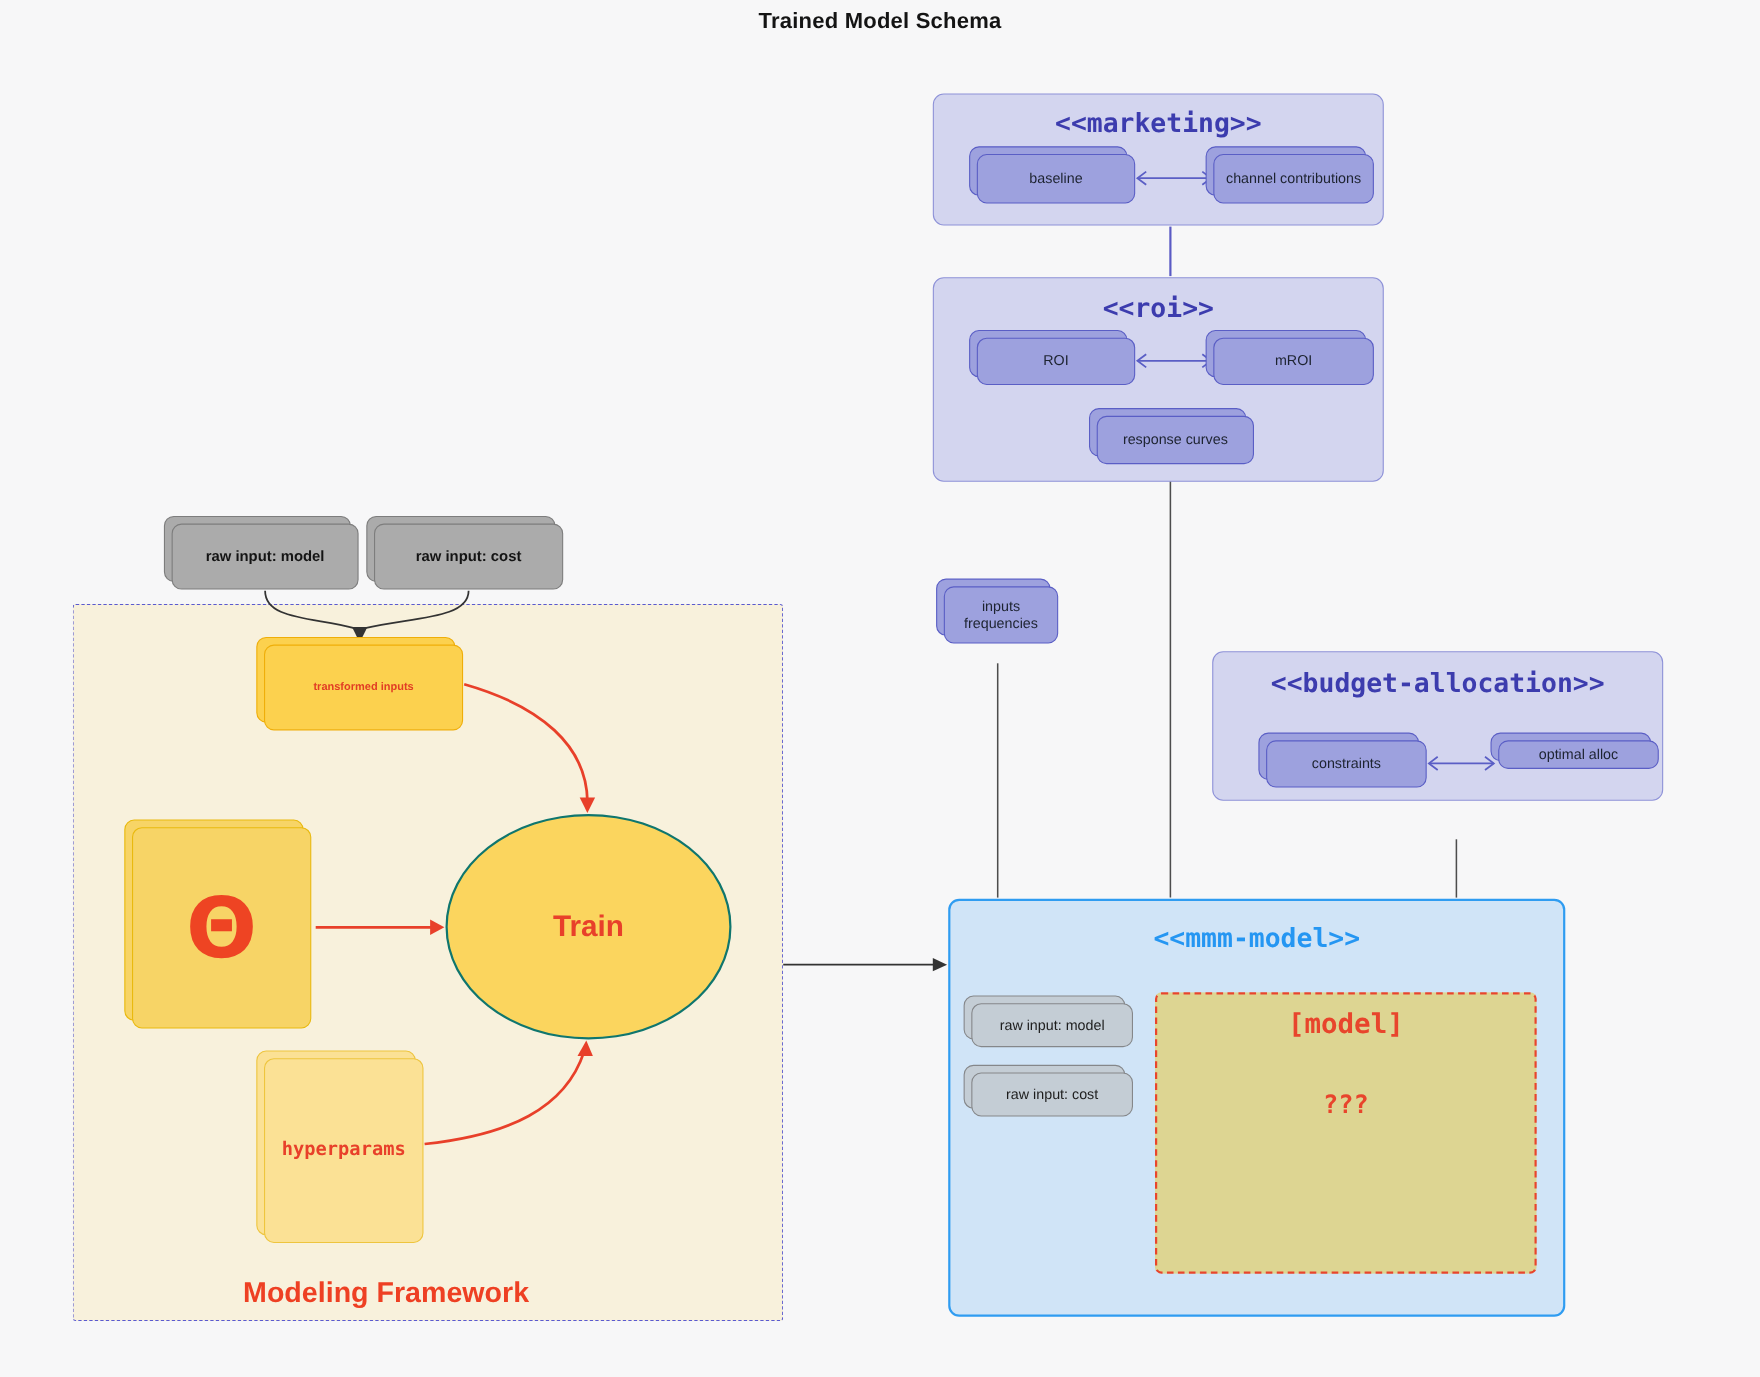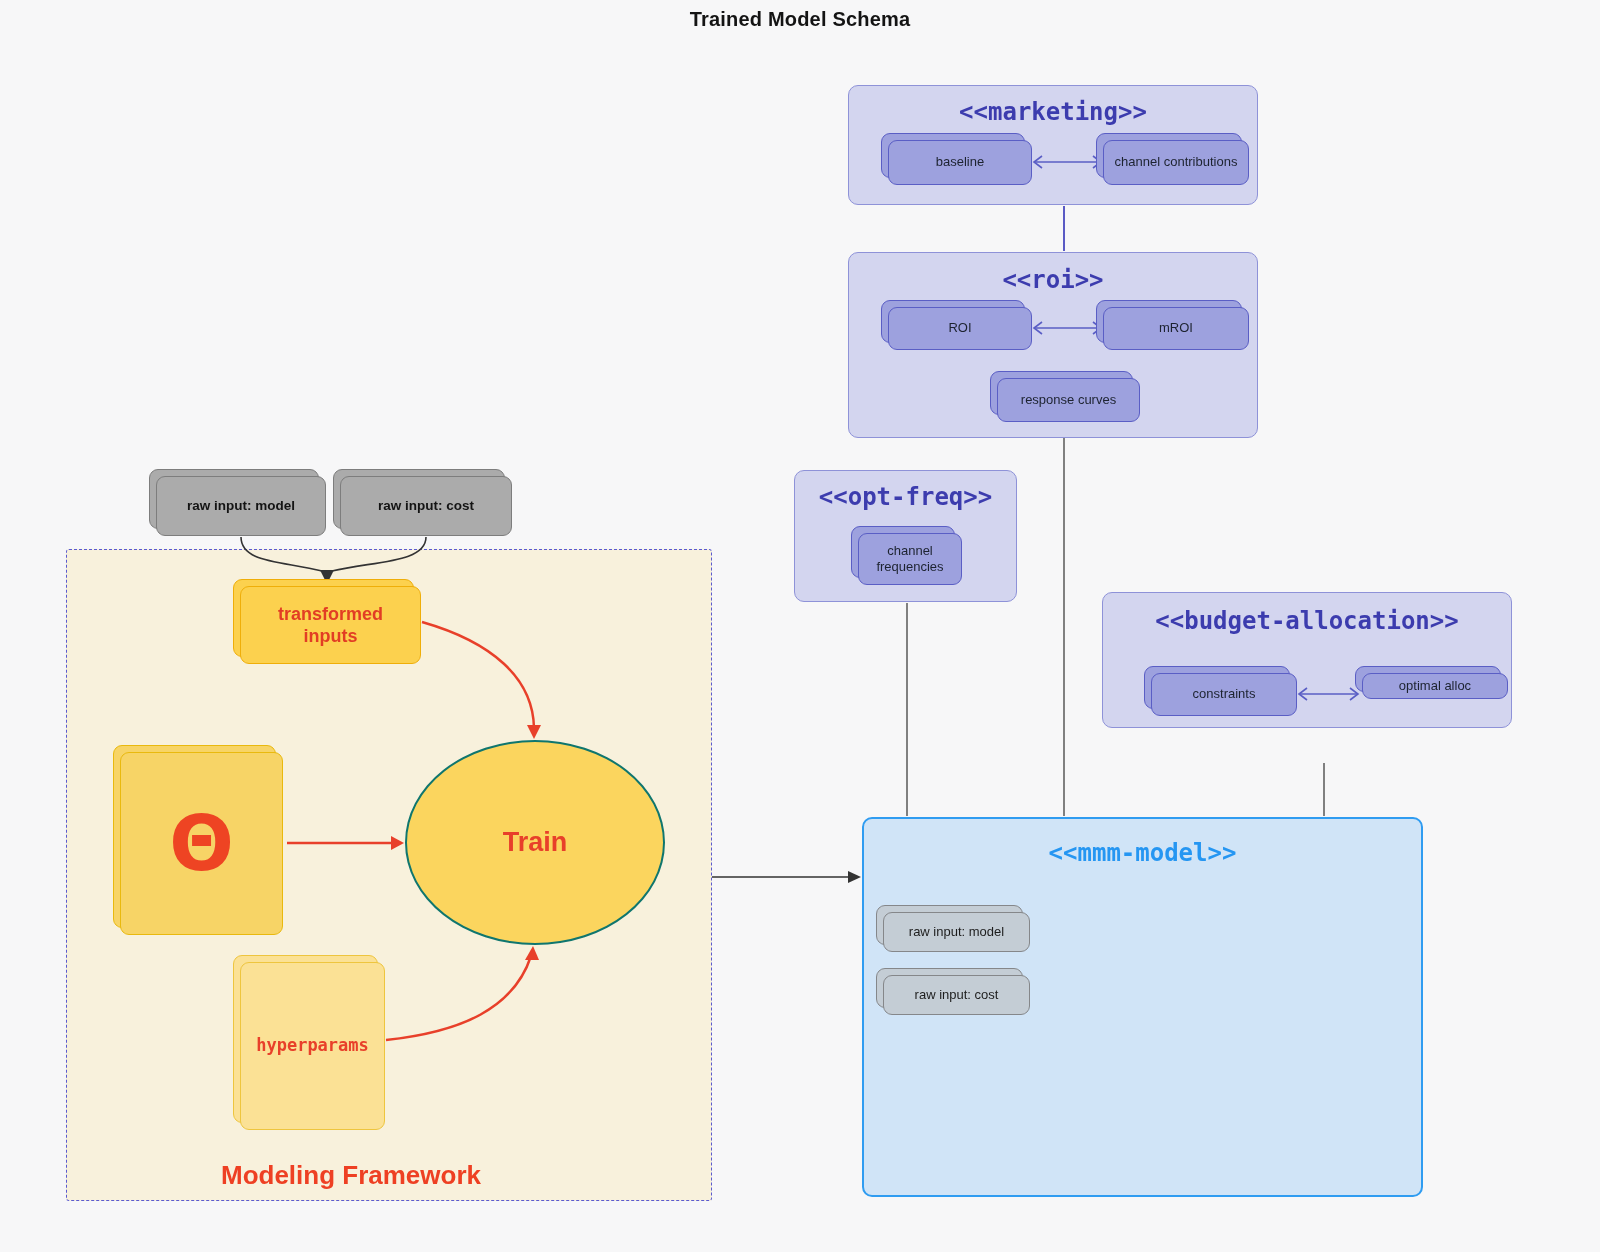--- a/index.html
+++ b/index.html
@@ -34,21 +34,21 @@
   .stack .front {
     inset:0; display:flex; align-items:center; justify-content:center;
     text-align:center; padding:3px 8px; font-size:13px; color:#1d2330; line-height:1.25;
   }
   .v-purple { --fill:#9da1de; --stroke:#5a5ec5; }
   .v-gray   { --fill:#ababab; --stroke:#7d7d7d; }
   .v-gray .front { font-weight:bold; color:#141414; font-size:13.5px; }
   .v-bgray  { --fill:#c4cdd5; --stroke:#85878a; }
   .v-bgray .front { color:#1d1d1d; }
   .v-yellow { --fill:#fcd14e; --stroke:#efae09; }
-  .v-yellow .front { color:#e23d24; font-weight:bold; font-size:18px; }
+  .v-yellow .front { color:#e23d24; font-weight:bold; font-size:10px; }
   .v-theta  { --fill:#f7d466; --stroke:#e9b90e; }
   .v-theta .front { color:#ee4423; font-family:"DejaVu Sans", sans-serif;
                     font-weight:bold; font-size:76px; }
   .v-pale   { --fill:#fbe195; --stroke:#eec53e; }
   .v-pale .front { color:#e8402a; font-family:"DejaVu Sans Mono", monospace;
                    font-weight:bold; font-size:17px; }
   
   .framework {
     position:absolute; left:66px; top:549px; width:646px; height:652px;
     background:#f8f1dc; border:1.6px dashed #5a5ad0; border-radius:3px;
@@ -169,26 +169,23 @@
   </div>
   <div class="stack v-purple z3" style="left:1103px; top:307px; width:146px; height:43px;">
     <div class="back"></div>
     <div class="front">mROI</div>
   </div>
   <div class="stack v-purple z3" style="left:997px; top:378px; width:143px; height:44px;">
     <div class="back"></div>
     <div class="front">response curves</div>
   </div>
 
-  <div class="group" style="left:794px; top:470px; width:223px; height:132px;">
-    <div class="gtitle" style="top:12px;">&lt;&lt;opt-freq&gt;&gt;</div>
-  </div>
   <div class="stack v-purple z3" style="left:858px; top:533px; width:104px; height:52px;">
     <div class="back"></div>
-    <div class="front">channel frequencies</div>
+    <div class="front">inputs frequencies</div>
   </div>
 
   <div class="group" style="left:1102px; top:592px; width:410px; height:136px;">
     <div class="gtitle" style="top:14px;">&lt;&lt;budget-allocation&gt;&gt;</div>
   </div>
   <div class="stack v-purple z3" style="left:1151px; top:673px; width:146px; height:43px;">
     <div class="back"></div>
     <div class="front">constraints</div>
   </div>
   <div class="stack v-purple z3" style="left:1362px; top:673px; width:146px; height:26px;">
@@ -200,20 +197,24 @@
     <div class="gtitle" style="top:20px;">&lt;&lt;mmm-model&gt;&gt;</div>
   </div>
   <div class="stack v-bgray z3" style="left:883px; top:912px; width:147px; height:40px;">
     <div class="back"></div>
     <div class="front">raw input: model</div>
   </div>
   <div class="stack v-bgray z3" style="left:883px; top:975px; width:147px; height:40px;">
     <div class="back"></div>
     <div class="front">raw input: cost</div>
   </div>
+  <div class="model-box">
+    <div class="model-title">[model]</div>
+    <div class="model-unknown">???</div>
+  </div>
 
   <div class="stack v-gray z3" style="left:156px; top:476px; width:170px; height:60px;">
     <div class="back"></div>
     <div class="front">raw input: model</div>
   </div>
   <div class="stack v-gray z3" style="left:340px; top:476px; width:172px; height:60px;">
     <div class="back"></div>
     <div class="front">raw input: cost</div>
   </div>
 

